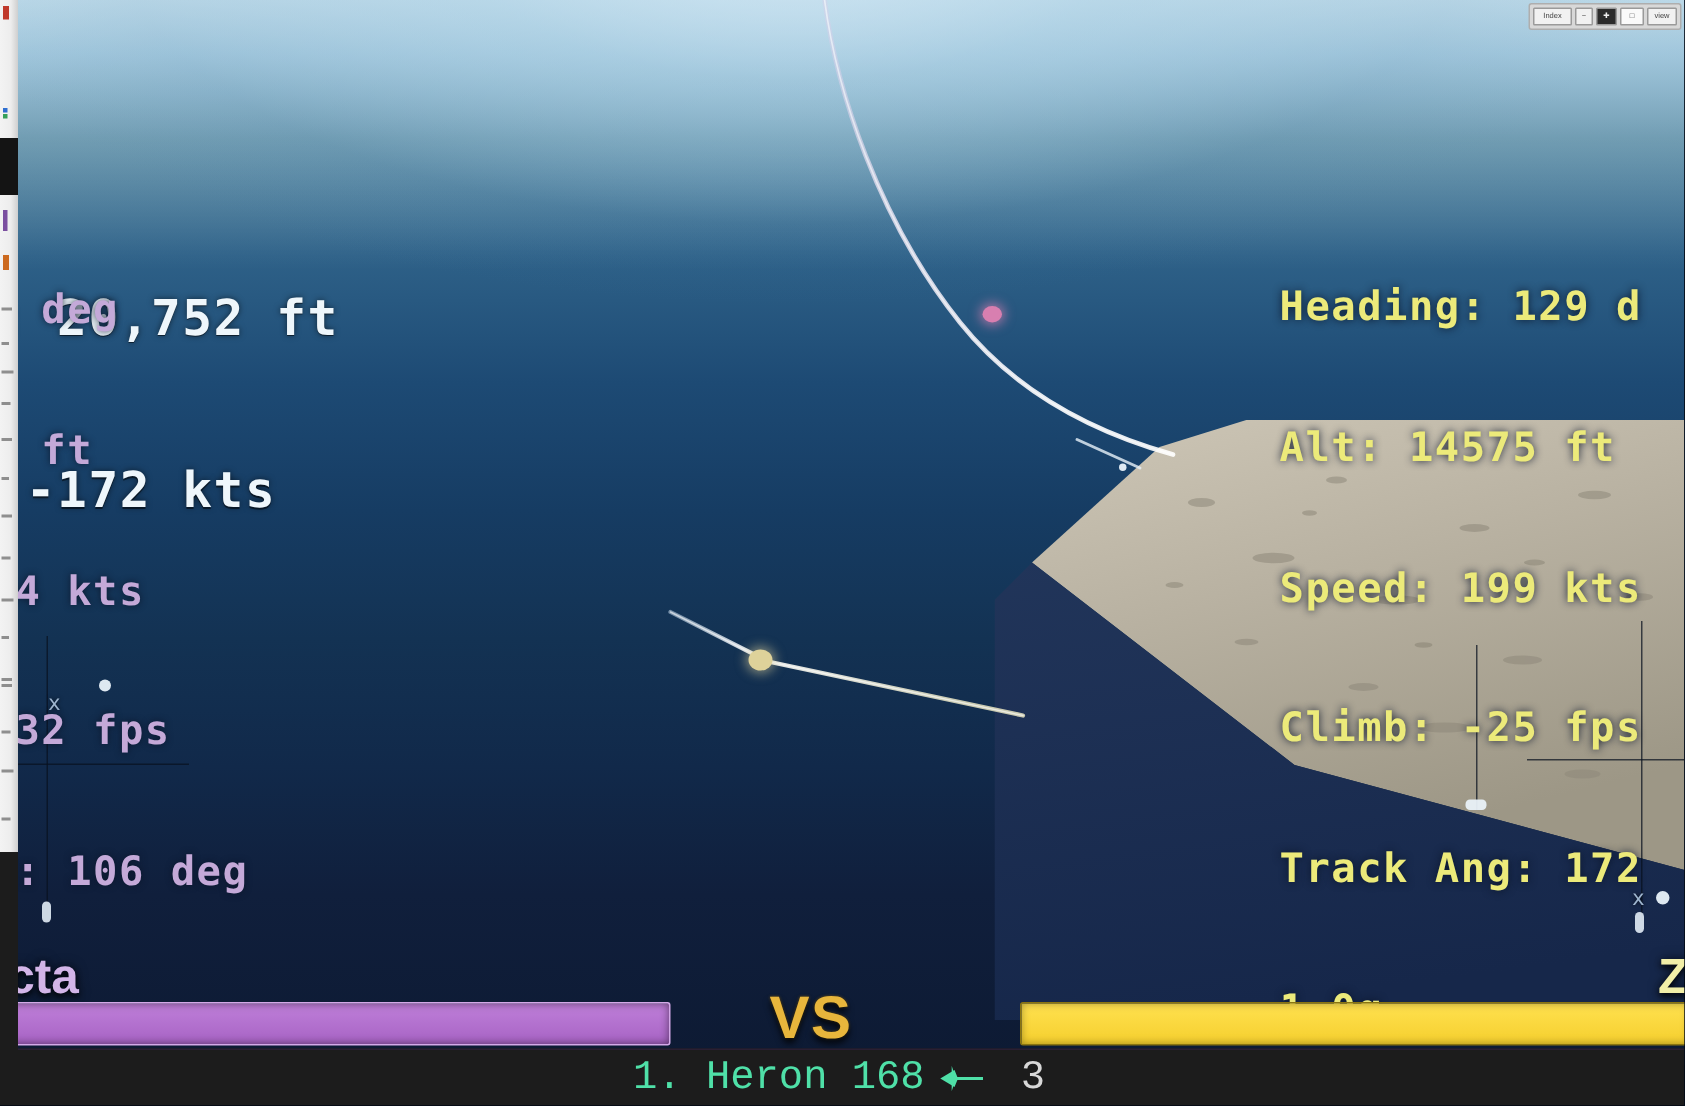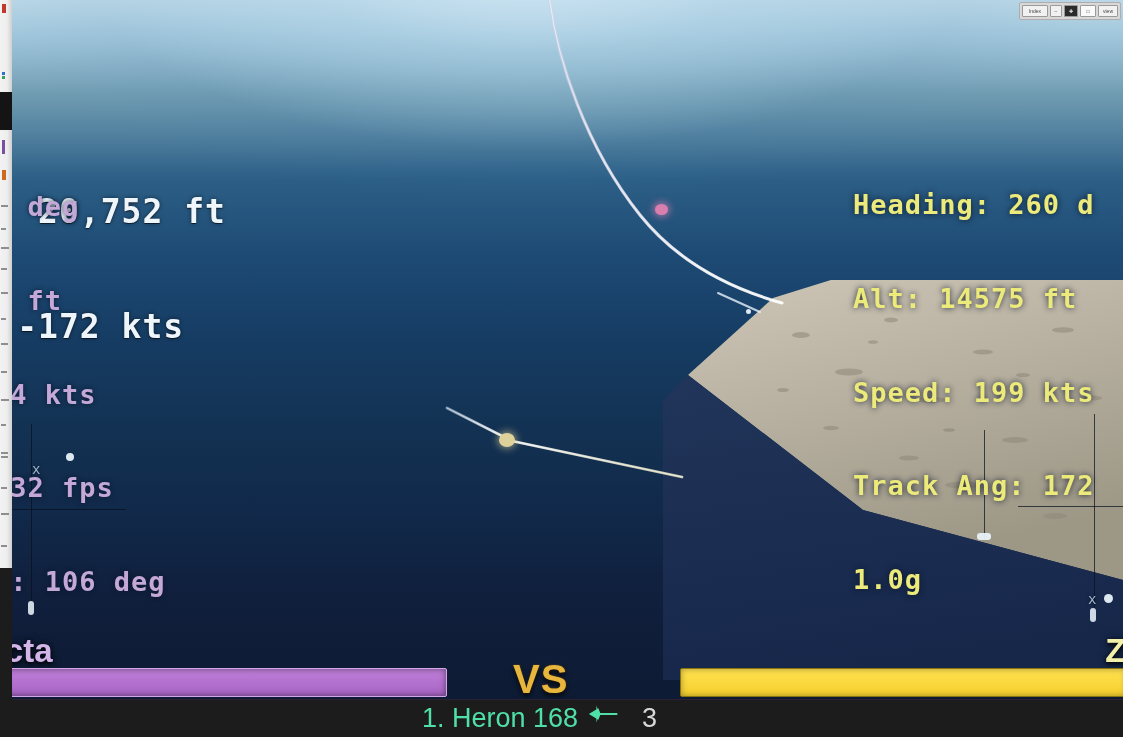--- a/index.html
+++ b/index.html
@@ -77,21 +77,21 @@
   #vs{position:absolute;left:513px;bottom:8px;font-size:40px;font-weight:700;
      font-family:"Liberation Sans","DejaVu Sans",sans-serif;color:#e8b63c;
      text-shadow:0 3px 5px rgba(0,0,0,.85), 0 0 2px #7a5a10;letter-spacing:1px;}
 
   
   #ticker{position:absolute;left:0;bottom:0;width:1123px;height:37px;
      background:#1c1c1c;border-top:1px solid #2a1f33;overflow:hidden;}
   #ticker-inner{position:absolute;left:422px;top:0;height:37px;display:flex;align-items:center;
      white-space:nowrap;font-family:"Liberation Sans","DejaVu Sans",sans-serif;
      font-size:27px;font-weight:400;}
-  .tick-entry{display:flex;align-items:flex-start;}
+  .tick-entry{display:flex;align-items:center;font-family:Liberation Mono, monospace;}
   .tick-text{padding-right:6px;}
   .plane-glyph{display:inline-block;width:38px;height:22px;margin:0 8px 0 2px;}
 
   
   #left-sliver{position:absolute;left:0;top:0;width:12px;height:710px;z-index:40;
      background:linear-gradient(90deg,#f3f3f3 0%, #ededed 60%, #cfcfcf 100%);
      overflow:hidden;}
   #left-sliver .sl-line{position:absolute;left:1px;height:2px;background:#8e8e8e;}
   #left-sliver .sl-blk{position:absolute;left:0;}
 
@@ -205,23 +205,24 @@
 
   <div class="hud" id="hud-left">
     <span class="row">ng: 7 deg</span>
     <span class="row">25861 ft</span>
     <span class="row">l: 384 kts</span>
     <span class="row">o: -332 fps</span>
     <span class="row">k Ang: 106 deg</span>
   </div>
 
   <div class="hud" id="hud-right">
-    <span class="row">Heading: 260 d</span>
+    <span class="row">Heading: 129 d</span>
     <span class="row">Alt: 14575 ft</span>
     <span class="row">Speed: 199 kts</span>
+    <span class="row">Climb: -25 fps</span>
     <span class="row">Track Ang: 172</span>
     <span class="row">1.0g</span>
   </div>
 
   <div id="score-overlay">
     <div class="player-name" id="name-left">specta</div>
     <div class="player-name" id="name-right">Zom</div>
     <div class="hpbar" id="bar-left"></div>
     <div class="hpbar" id="bar-right"></div>
     <div id="vs">VS</div>

